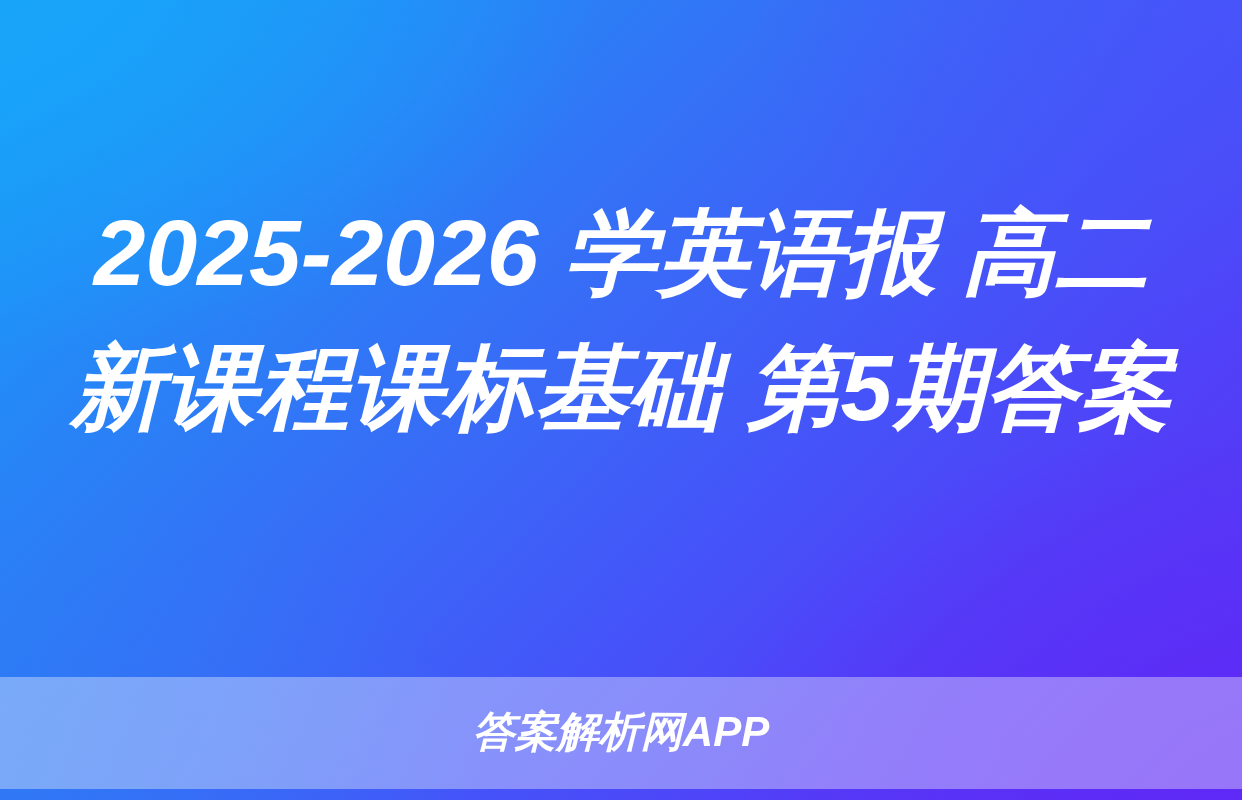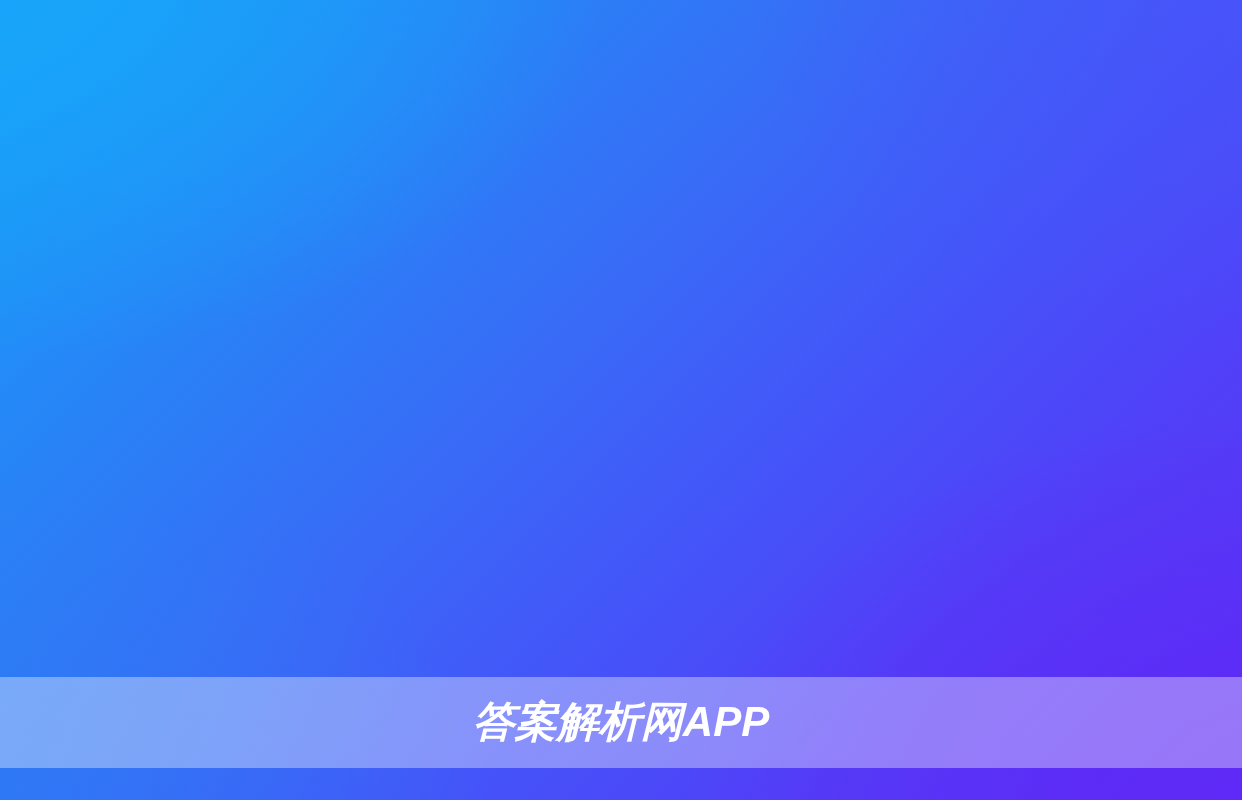--- a/index.html
+++ b/index.html
@@ -65,21 +65,21 @@
     letter-spacing: 0px;
     white-space: pre-line;
     text-rendering: geometricPrecision;
   }
 
   #footer-band {
     position: absolute;
     left: 0;
     right: 0;
     top: 677px;
-    height: 91px;
+    height: 112px;
     background: rgba(255, 255, 255, 0.36);
     display: flex;
     align-items: center;
     justify-content: center;
     z-index: 3;
   }
 
   #watermark-text {
     color: #ffffff;
     font-family: "Liberation Sans", "DejaVu Sans", sans-serif;
@@ -89,18 +89,21 @@
     line-height: 1;
     letter-spacing: 0px;
     margin-top: -2px;
   }
 </style>
 </head>
 <body>
 
 <div id="poster">
 
+  <div id="title-block">
+    <span id="title-text">2025-2026 学英语报 高二 新课程课标基础 第5期答案</span>
+  </div>
 
   <div id="footer-band">
     <span id="watermark-text">答案解析网APP</span>
   </div>
 
 </div>
 
 </body></html>

